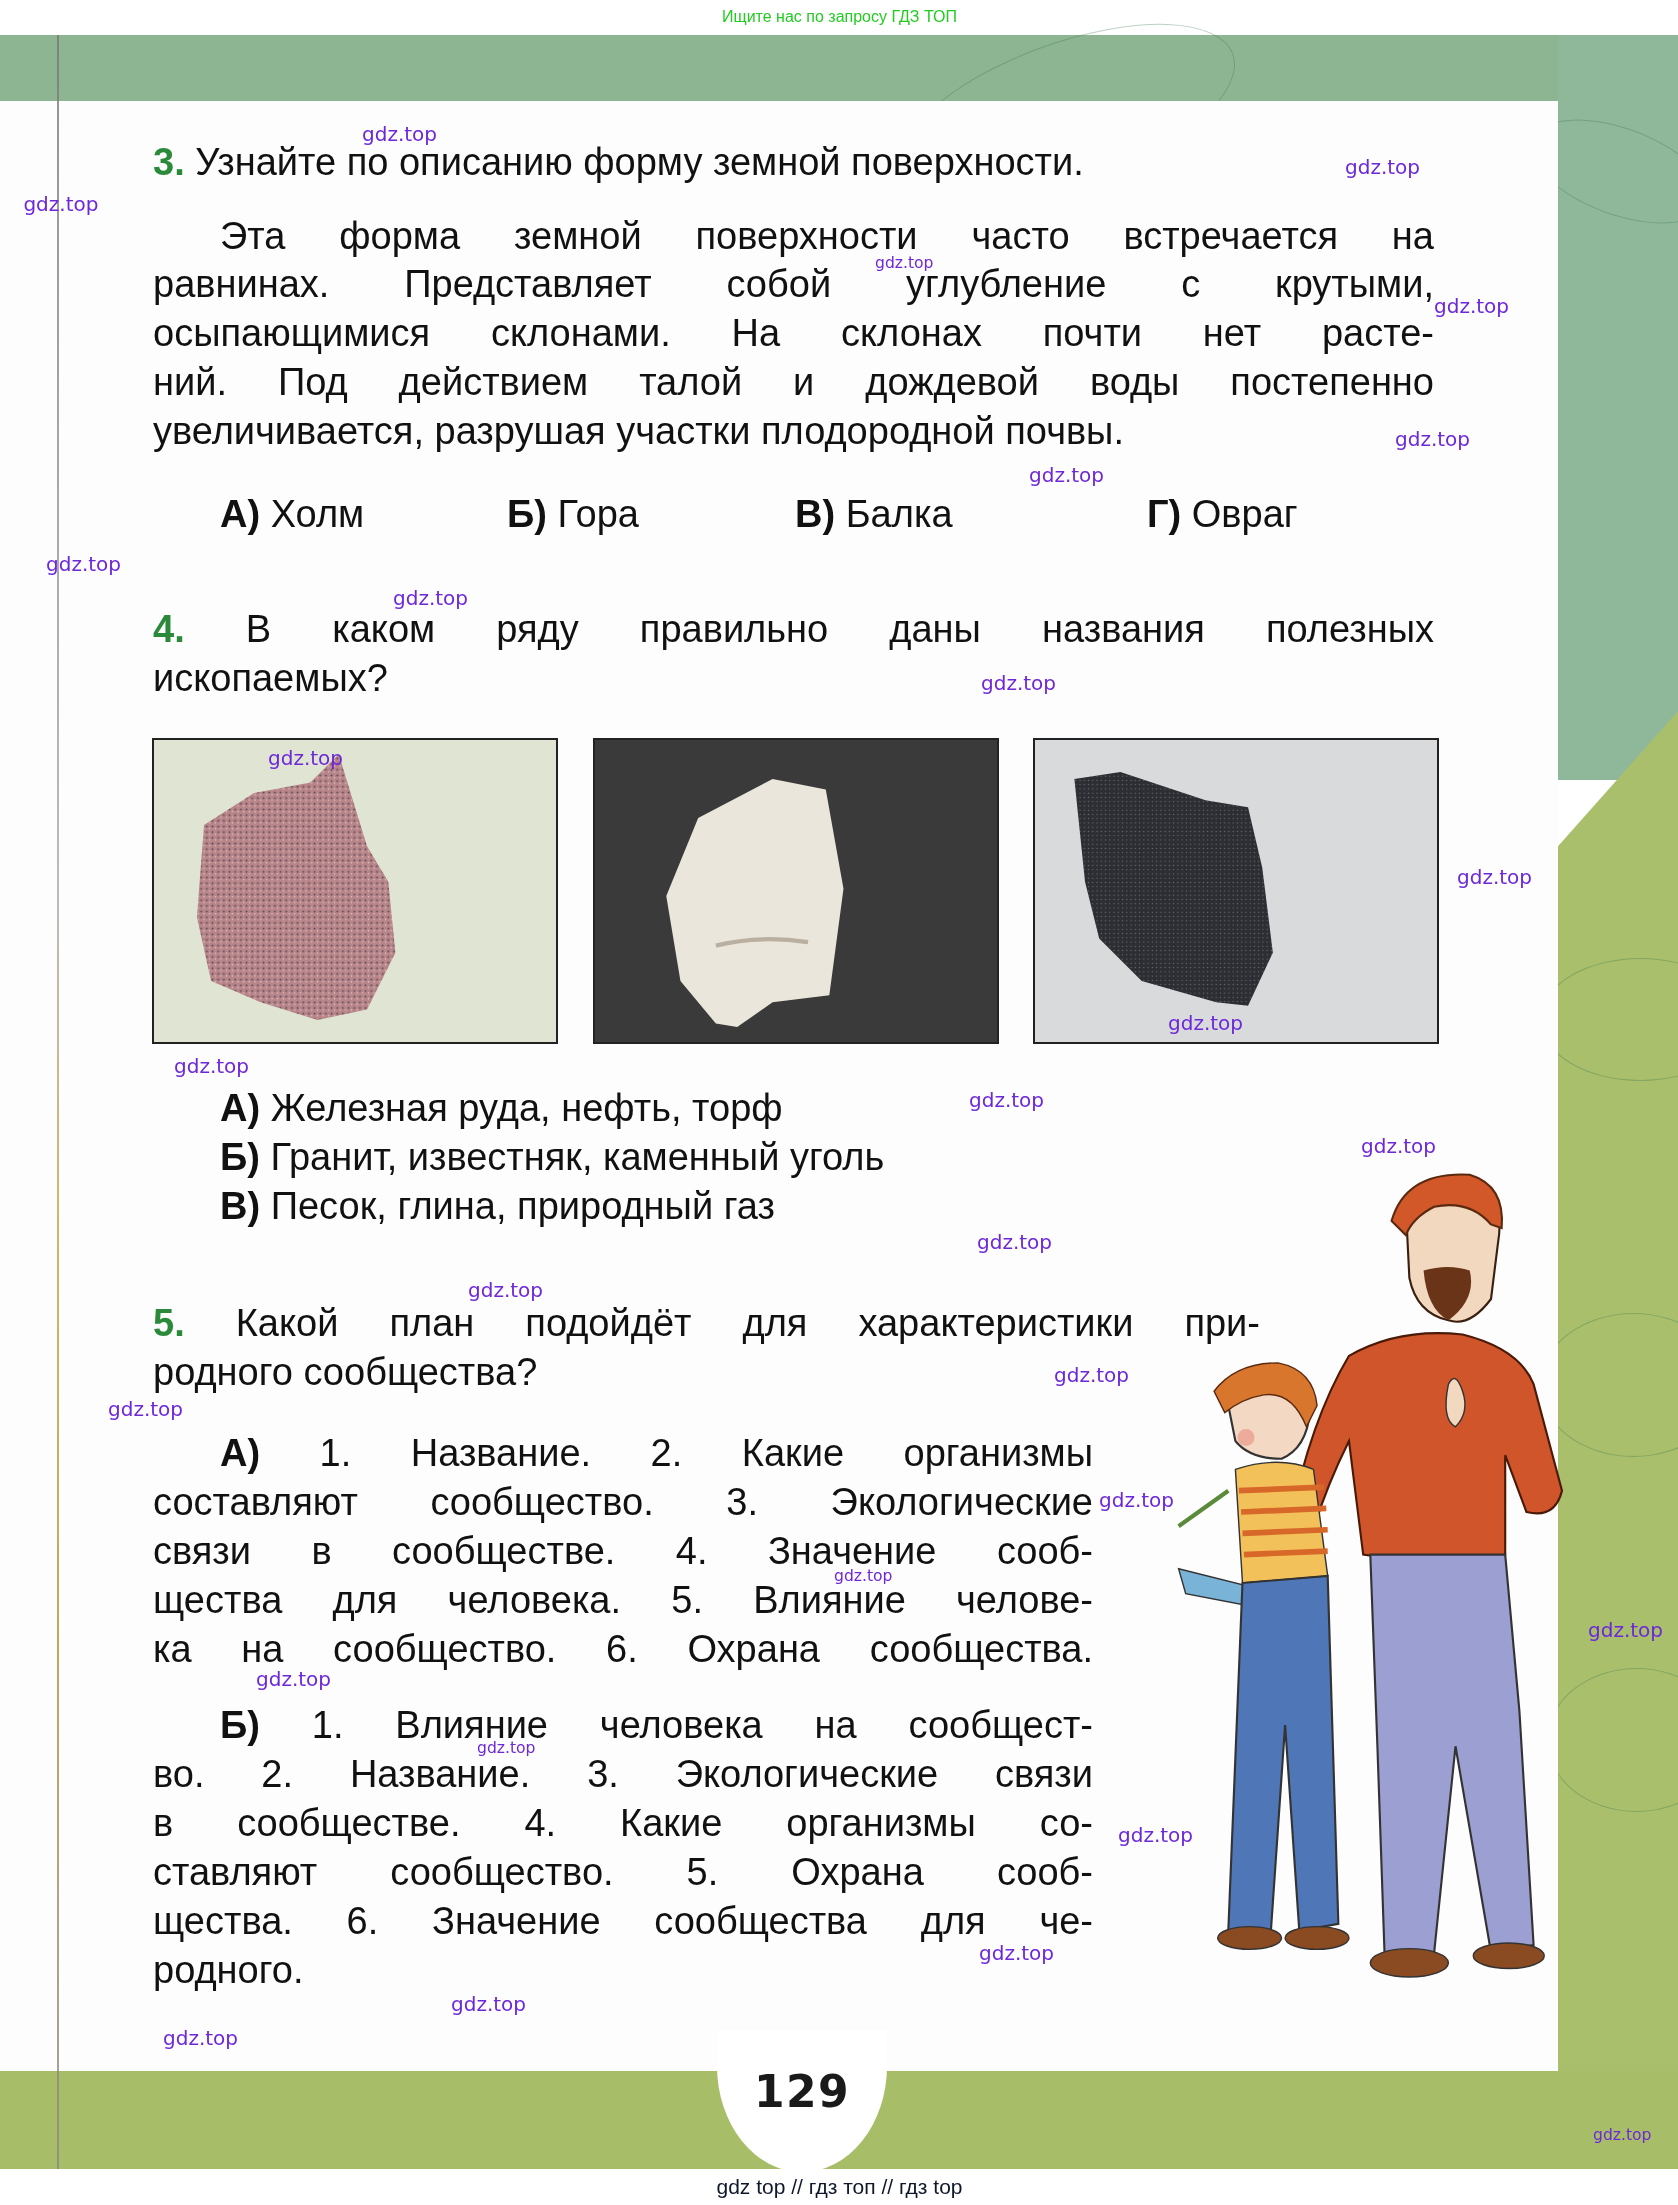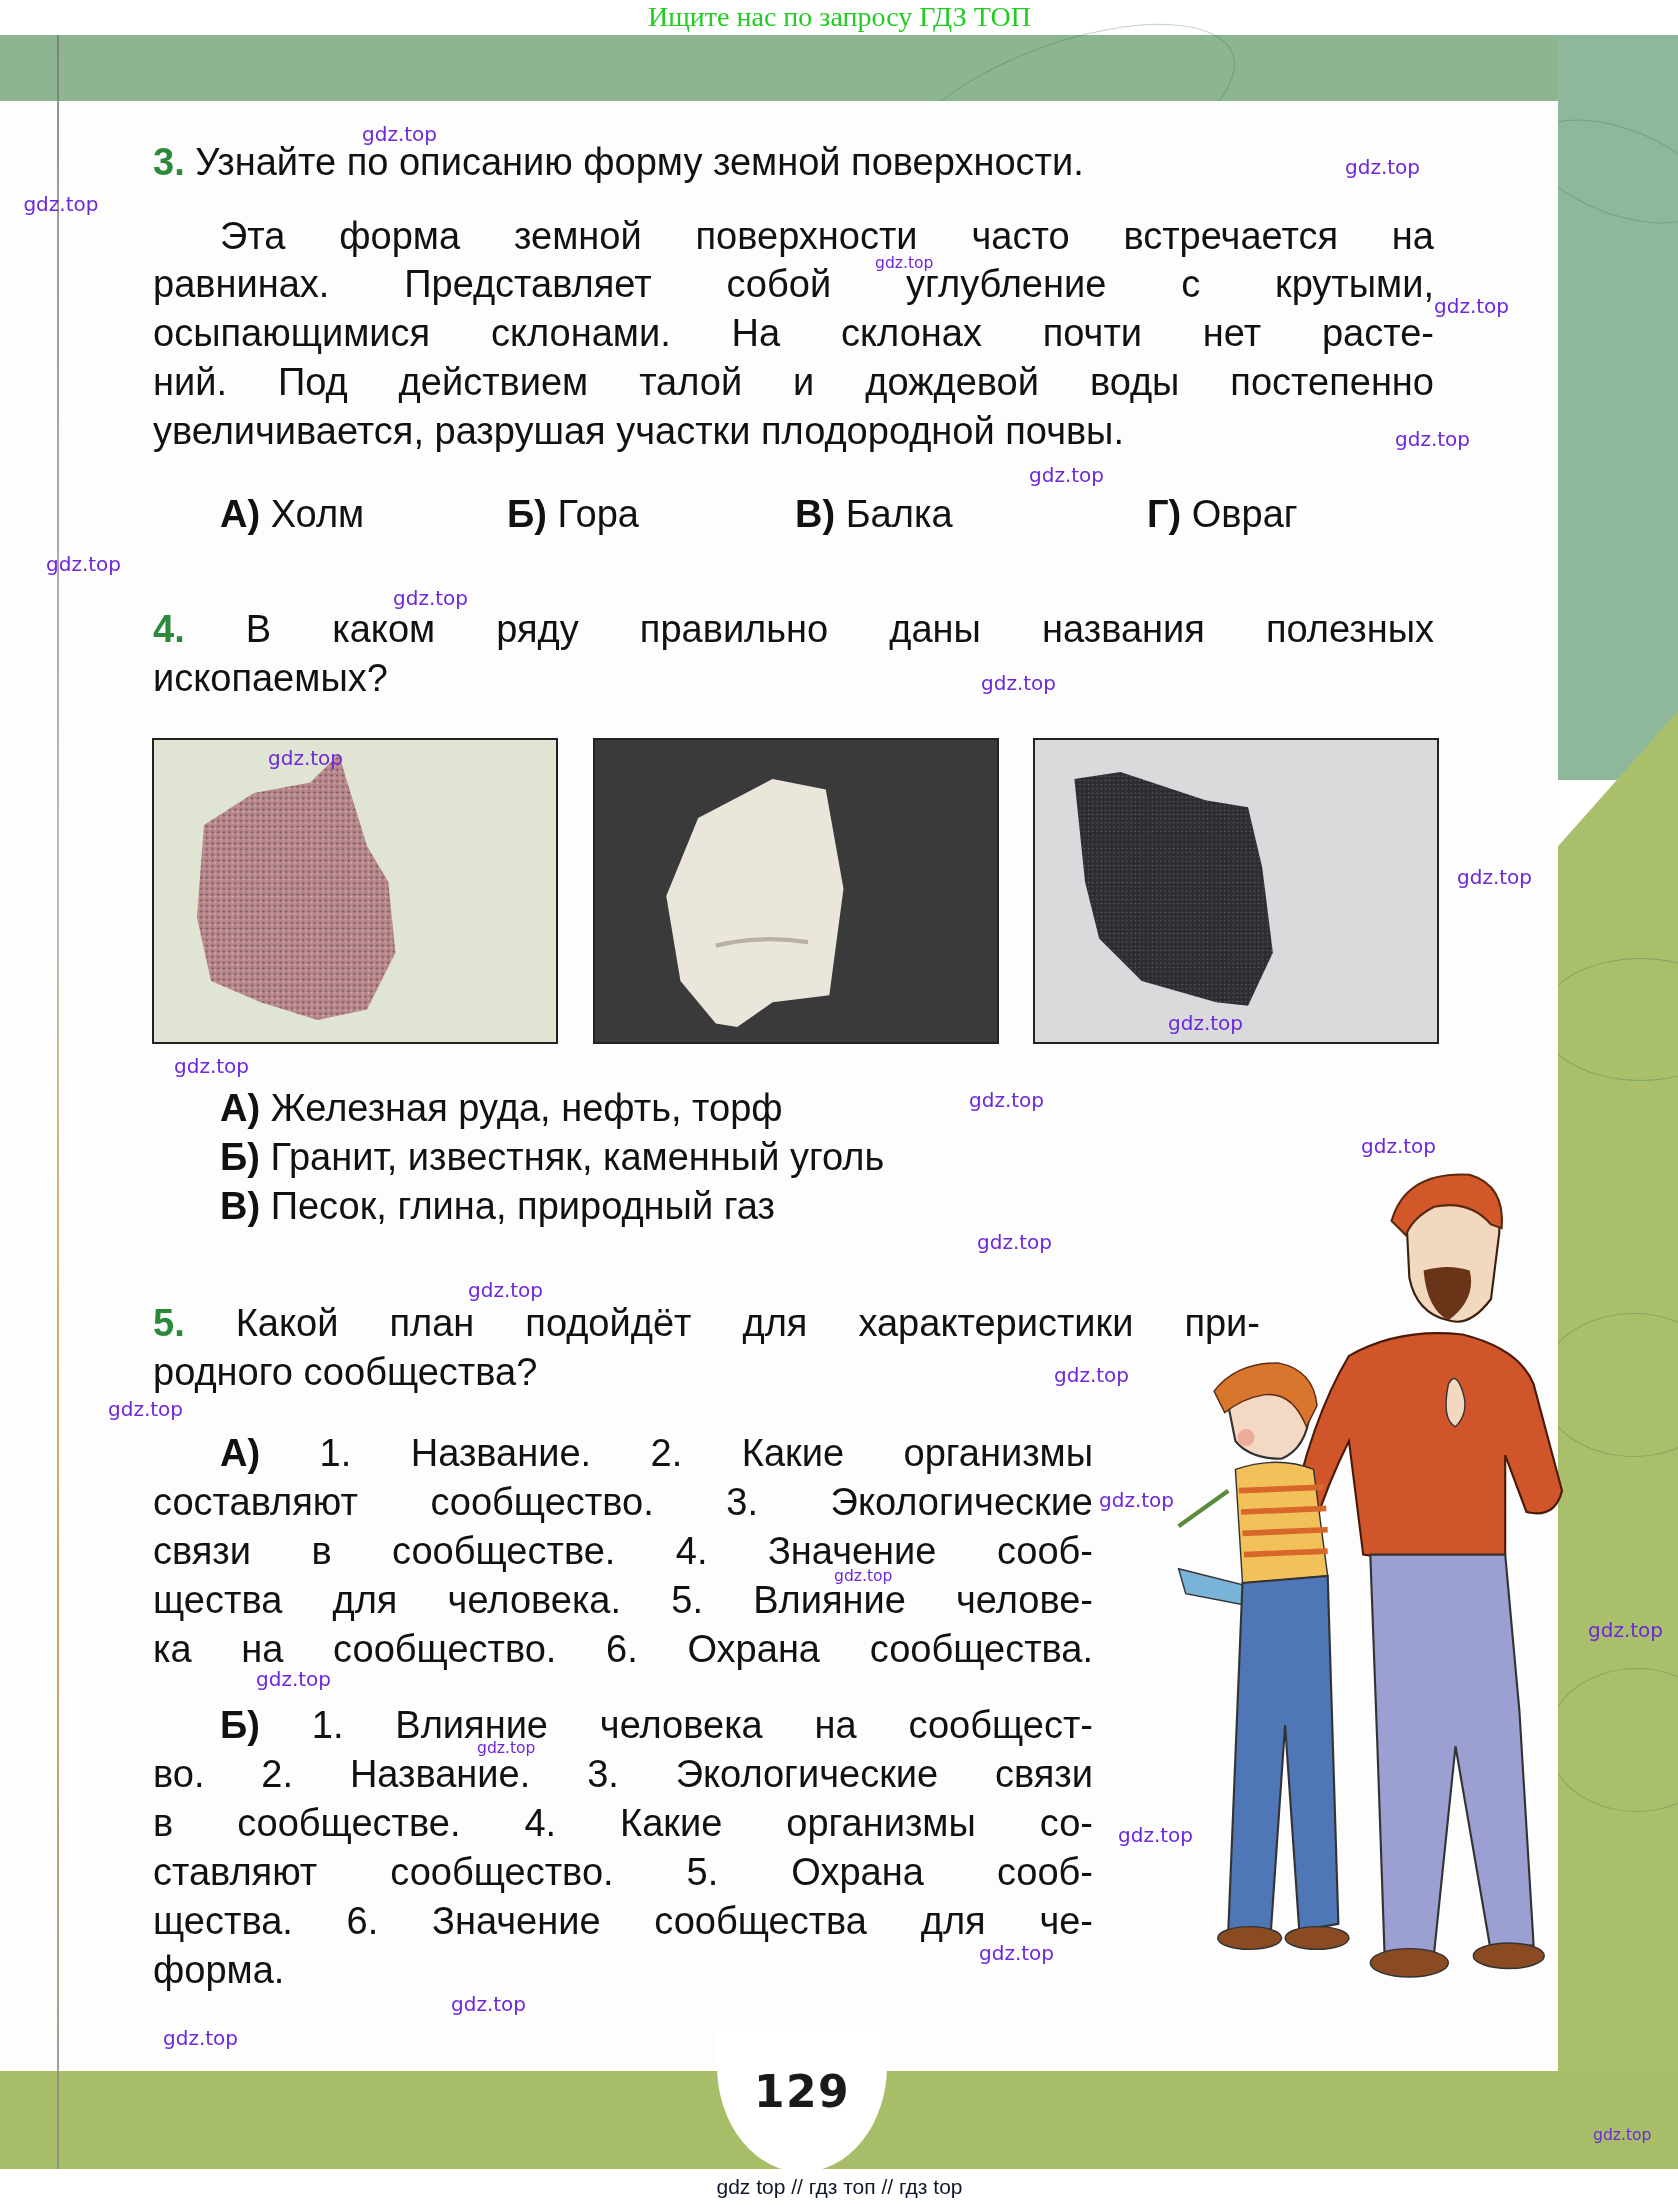--- a/index.html
+++ b/index.html
@@ -1,18 +1,18 @@
 <!DOCTYPE html>
 <html style="font-size:11.4px"><head>
 <meta charset="utf-8">
 <style>
   html, body { margin:0; padding:0; }
   body { width:1679px; height:2205px; position:relative; overflow:hidden; background:#fff; font-family:"Liberation Sans", sans-serif; }
   .topbar { position:absolute; left:0; top:0; width:1679px; height:35px; background:#fff; text-align:center; }
-  .topbar span { color:#22cc22; font-size:28px; line-height:33px; font-family:Liberation Serif, serif; }
+  .topbar span { color:#22cc22; font-size:16px; line-height:33px; font-family:Liberation Sans, sans-serif; }
   .bg-top { position:absolute; left:0; top:35px; width:1679px; height:67px; background:#8db592; }
   .bg-right-teal { position:absolute; left:1558px; top:35px; width:121px; height:745px; background:#8fb89a; }
   .bg-right-olive { position:absolute; left:1558px; top:710px; width:121px; height:1363px; background:#a9bf6c; clip-path:polygon(0 10%, 100% 0, 100% 100%, 0 100%); }
   .bg-bottom { position:absolute; left:0; top:2071px; width:1679px; height:98px; background:#a8bd68; }
   .page { position:absolute; left:0; top:101px; width:1558px; height:1970px; background:#fdfdfd; }
   .spine { position:absolute; left:57px; top:35px; width:2.1px; height:2134px; background:linear-gradient(#777,#aaa 40%,#c9a24a 55%,#b88f3a 75%,#888); opacity:.8; }
   .leafline { position:absolute; border:1.4px solid rgba(60,120,80,.35); border-radius:50%; }
   .bottombar { position:absolute; left:0; top:2169px; width:1679px; height:36px; background:#fff; text-align:center; }
   .bottombar span { color:#0f172a; font-size:21px; line-height:35px; }
   .pagenum { position:absolute; left:717px; top:2030px; width:170px; height:142px; background:#fff; border-radius:0 0 85px 85px / 0 0 106px 106px; text-align:center; }
@@ -140,21 +140,21 @@
 <div class="txt" style="left:153px;top:1625px;width:940px;">ка на сообщество. 6. Охрана сообщества.</div>
 
 <div class="txt" style="left:220px;top:1701px;width:873px;">
   <span class="b">Б)</span>
   <span>1. Влияние человека на сообщест-</span>
 </div>
 <div class="txt" style="left:153px;top:1750px;width:940px;">во. 2. Название. 3. Экологические связи</div>
 <div class="txt" style="left:153px;top:1799px;width:940px;">в сообществе. 4. Какие организмы со-</div>
 <div class="txt" style="left:153px;top:1848px;width:940px;">ставляют сообщество. 5. Охрана сооб-</div>
 <div class="txt" style="left:153px;top:1897px;width:940px;">щества. 6. Значение сообщества для че-</div>
-<div class="txt last" style="left:153px;top:1946px;width:940px;">форма.</div>
+<div class="txt last" style="left:153px;top:1946px;width:940px;">родного.</div>
 
 <svg style="position:absolute;left:1136px;top:1157px;" width="497" height="852" viewBox="0 0 700 1200">
 
   <g>
     <path d="M380,70 Q420,20 480,35 Q520,60 510,120 L500,200 Q470,240 440,230 Q395,220 385,170 Z" fill="#f1d8bf" stroke="#3a2010" stroke-width="3"></path>
     <path d="M360,90 Q380,20 470,25 Q520,40 515,100 L500,95 Q470,60 420,70 Q390,85 380,110 Z" fill="#d2582a" stroke="#5a2a10" stroke-width="3"></path>
     <path d="M405,160 Q440,150 470,160 Q480,200 440,230 Q410,215 405,160 Z" fill="#6a3418"></path>
     <path d="M300,280 Q370,240 460,250 Q540,270 560,320 L600,470 Q590,510 550,500 L520,420 L520,560 Q470,580 390,570 L320,560 L300,400 Q260,480 240,560 L210,550 Q240,380 300,280 Z" fill="#d1552a" stroke="#4a1a08" stroke-width="3"></path>
     <path d="M330,560 L520,560 L540,780 L560,1110 L500,1120 L450,830 L420,1120 L350,1120 L340,830 Z" fill="#9c9fd2" stroke="#333" stroke-width="3"></path>
     <ellipse cx="385" cy="1135" rx="55" ry="20" fill="#8a4a22" stroke="#333" stroke-width="2"></ellipse>

